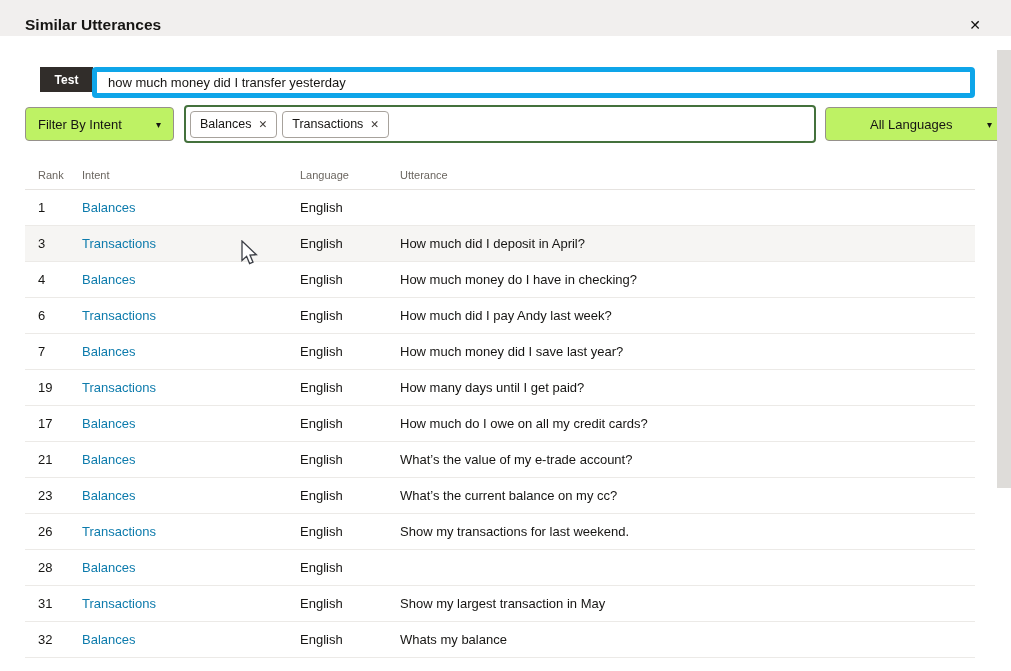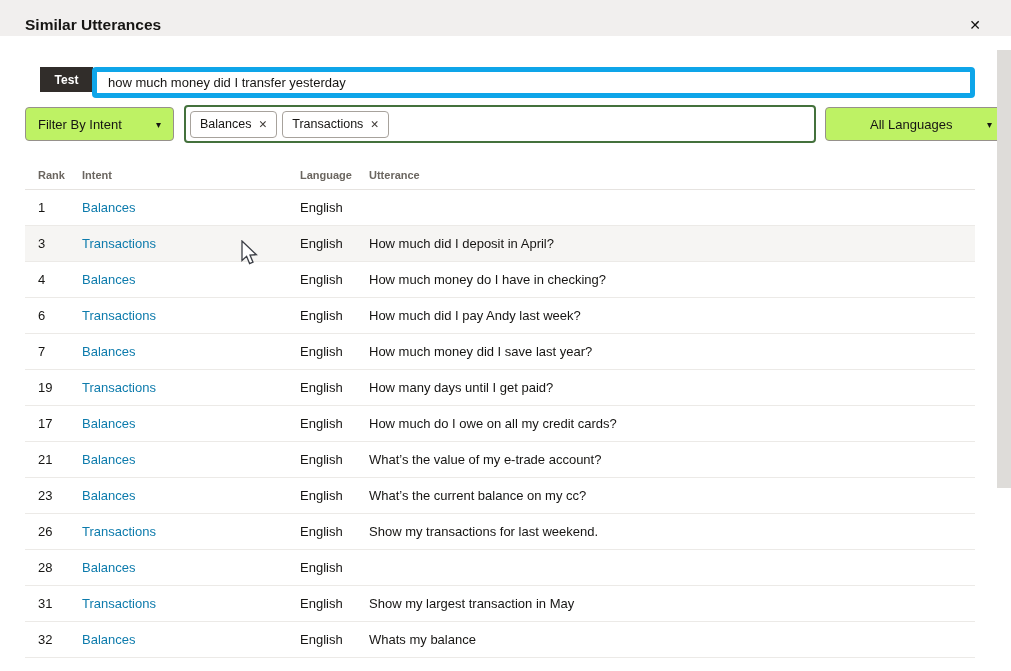--- a/index.html
+++ b/index.html
@@ -55,31 +55,31 @@
     font-size:12.5px; color:#161513; cursor:pointer;
   }
   .chip-x { font-size:10.5px; color:#403c38; cursor:pointer; }
   
   .table {
     position:absolute; left:25px; top:160px; width:950px;
   }
   .thead {
     display:flex; height:30px; align-items:center;
     border-bottom:1px solid #e6e3e0;
-    font-size:11px; color:#6b6660;font-weight:bold;
+    font-size:11px; color:#6b6660;
   }
   .trow {
     display:flex; height:36px; align-items:center;
     border-bottom:1px solid #eceae7;
     font-size:13px; color:#161513;
   }
   .trow.hover { background:#f6f5f3; }
   .c-rank { width:57px; padding-left:13px; }
   .c-intent { width:218px; }
-  .c-lang { width:69px; }
+  .c-lang { width:100px; }
   .c-utt { flex:1; }
   .intent-link { color:#0d7bac; text-decoration:none; cursor:pointer; }
   
   .scrollbar-thumb {
     position:absolute; left:997px; top:50px; width:14px; height:438px;
     background:#dedcd9;
   }
   
   .cursor { position:absolute; left:240px; top:240px; pointer-events:none; }
 </style>

